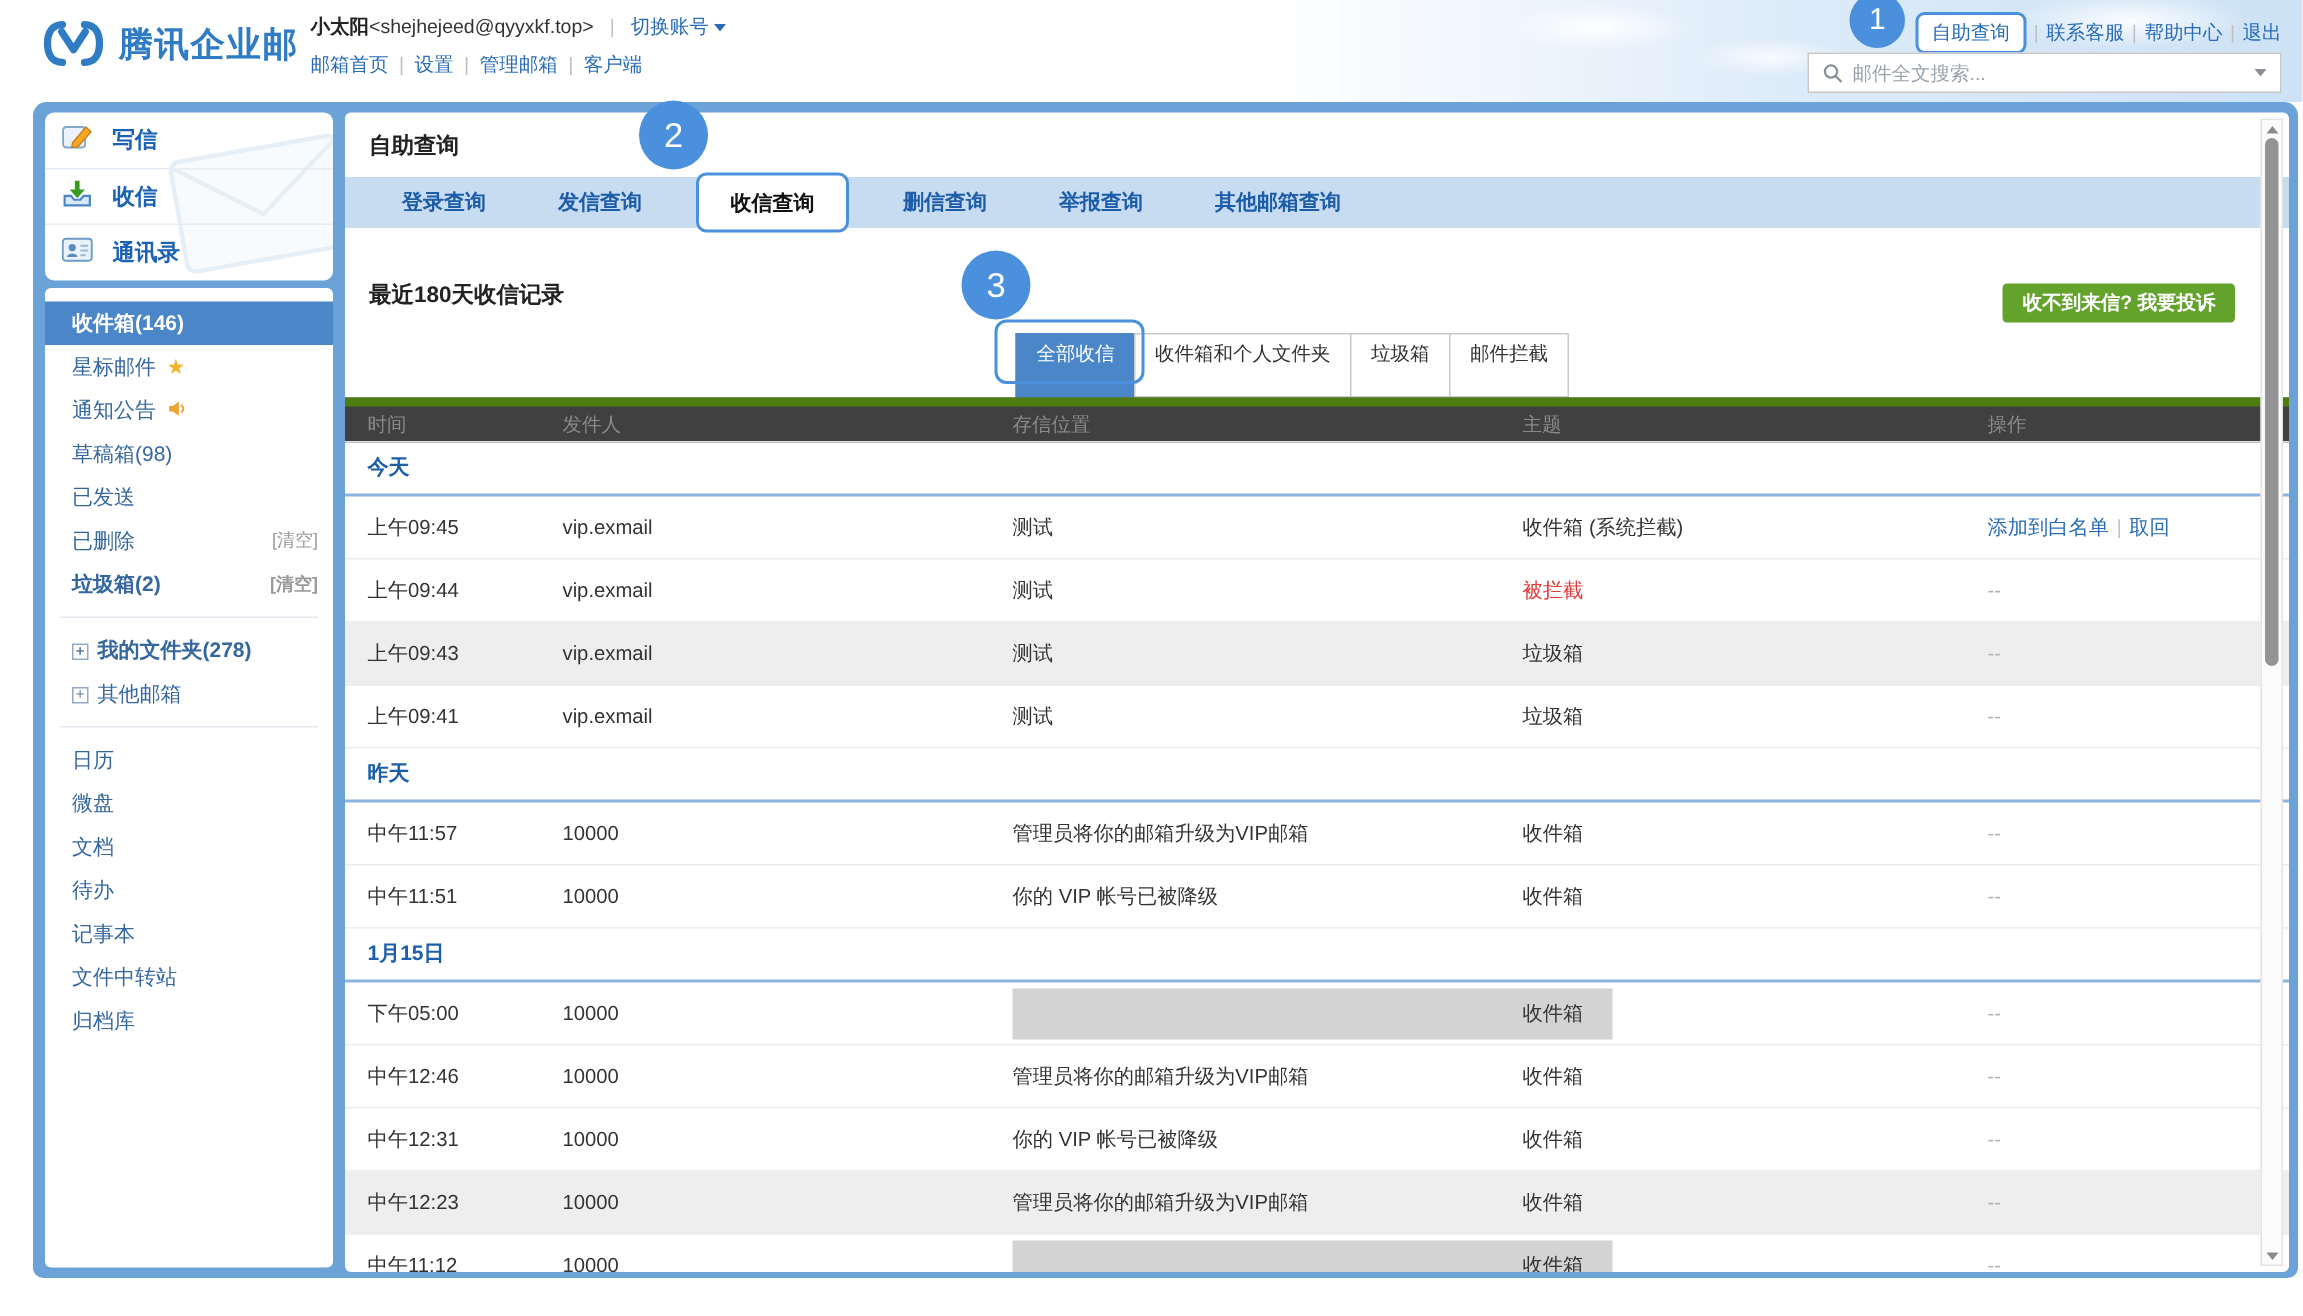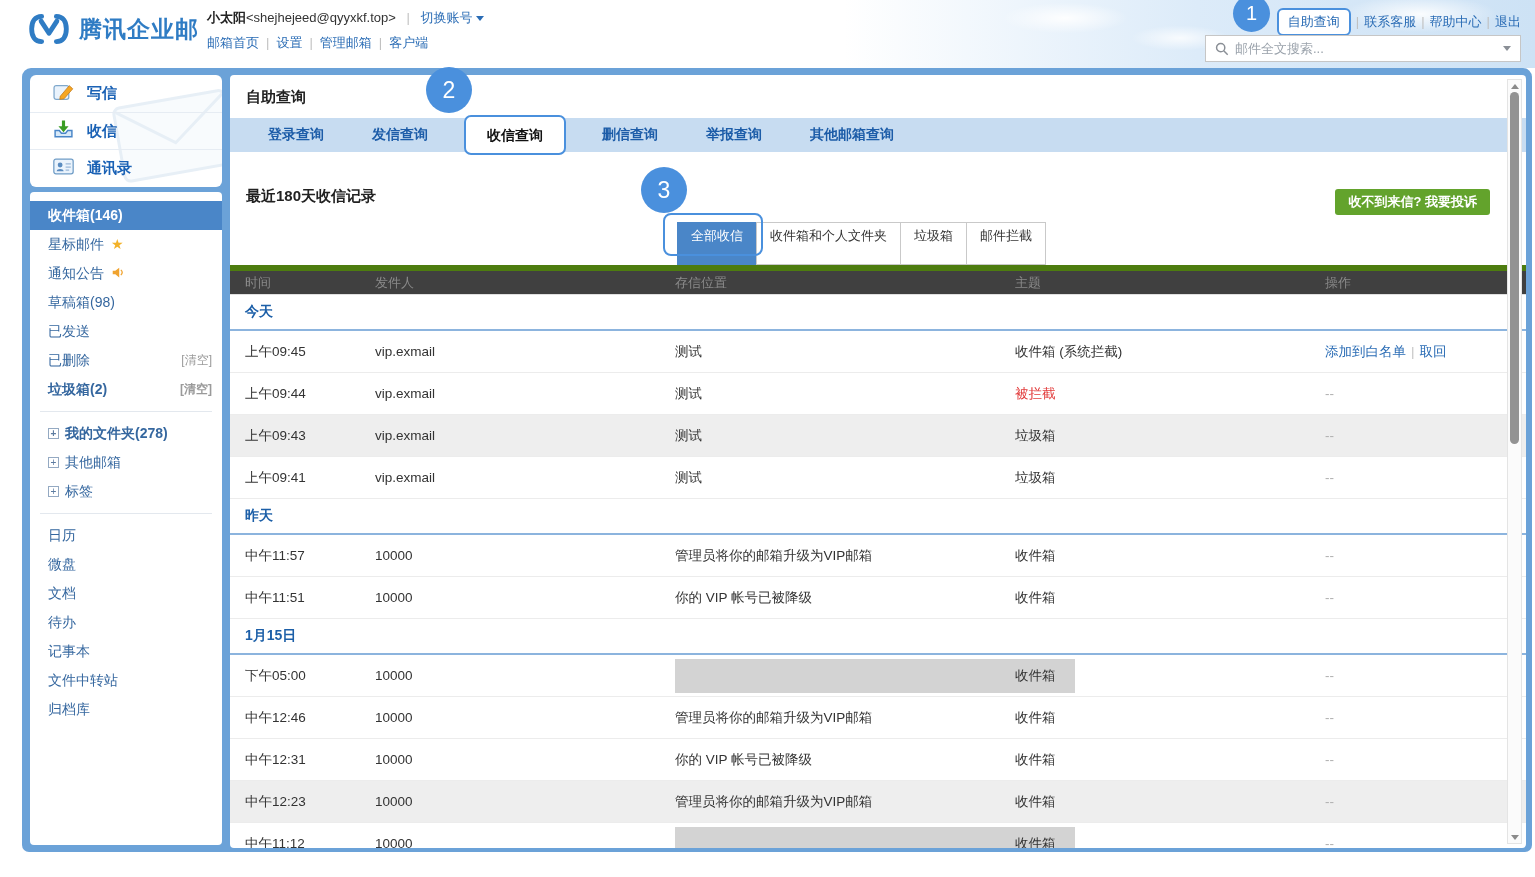--- a/index.html
+++ b/index.html
@@ -29,21 +29,21 @@
   .searchbox { position:absolute; left:1205px; top:35px; width:316px; height:27px; background:#fff; border:1px solid #c6c6c6; display:flex; align-items:center; padding:0 9px; }
   .search-ph { color:#9aa2ab; font-size:13px; margin-left:6px; }
   .search-caret { margin-left:auto; width:0; height:0; border-left:4px solid transparent; border-right:4px solid transparent; border-top:5px solid #8a8f96; }
 
   
   .frame { position:absolute; left:22px; top:68px; width:1510px; height:784px; background:#6ba2d8; border-radius:9px 9px 7px 7px; }
 
   
   .sbox1 { position:absolute; left:8px; top:7px; width:192px; height:112px; background:#fff; border-radius:6px; overflow:hidden; }
   .watermark { position:absolute; right:-26px; top:2px; opacity:.55; }
-  .compose-item { position:relative; z-index:1; height:37px; display:flex; align-items:center; gap:13px; padding-left:23px; font-size:15px; font-weight:bold; color:#1b62b5; cursor:pointer; }
+  .compose-item { position:relative; z-index:1; height:37px; display:flex; align-items:center; gap:13px; padding-left:11px; font-size:15px; font-weight:bold; color:#1b62b5; cursor:pointer; }
   .compose-item + .compose-item { border-top:1px solid #e6ecf3; }
   .sbox2 { position:absolute; left:8px; top:124px; width:192px; height:653px; background:#fff; border-radius:4px; padding-top:9px; overflow:hidden; }
   .folder { position:relative; height:29px; line-height:29px; font-size:14px; color:#35679f; padding-left:18px; cursor:pointer; white-space:nowrap; }
   .folder.bold { font-weight:bold; }
   .folder.selected { background:#4a86c8; color:#fff; font-weight:bold; }
   .folder .extra { position:absolute; right:10px; color:#9a9a9a; font-size:12px; }
   .expander { display:inline-block; width:11px; height:11px; border:1px solid #94a9c2; color:#5c7ba0; font-size:10px; line-height:9px; text-align:center; margin-right:6px; background:#fff; vertical-align:1px; }
   .star-glyph { color:#f3b229; font-size:14px; margin-left:7px; }
   .icon-after { margin-left:7px; vertical-align:-1px; }
   .sb-divider { height:1px; background:#e3e8ee; margin:7px 10px; }
@@ -165,21 +165,20 @@
             <path d="M1.5 5.8 h3.2 L9.5 2 v12 L4.7 10.2 H1.5 Z" fill="#f0a32f"></path>
             <path d="M11.5 4.8 q3.4 3.2 0 6.4" stroke="#f0a32f" stroke-width="1.6" fill="none"></path>
           </svg></span></div>
       <div class="folder"><span>草稿箱(98)</span></div>
       <div class="folder"><span>已发送</span></div>
       <div class="folder"><span>已删除</span><span class="extra">[清空]</span></div>
       <div class="folder bold"><span>垃圾箱(2)</span><span class="extra">[清空]</span></div>
       <div class="sb-divider"></div>
       <div class="folder bold"><span class="expander">+</span><span>我的文件夹(278)</span></div>
       <div class="folder"><span class="expander">+</span><span>其他邮箱</span></div>
-      <div class="folder"><span class="expander">+</span><span>标签</span></div>
       <div class="sb-divider"></div>
       <div class="folder"><span>日历</span></div>
       <div class="folder"><span>微盘</span></div>
       <div class="folder"><span>文档</span></div>
       <div class="folder"><span>待办</span></div>
       <div class="folder"><span>记事本</span></div>
       <div class="folder"><span>文件中转站</span></div>
       <div class="folder"><span>归档库</span></div>
     </div>
 

